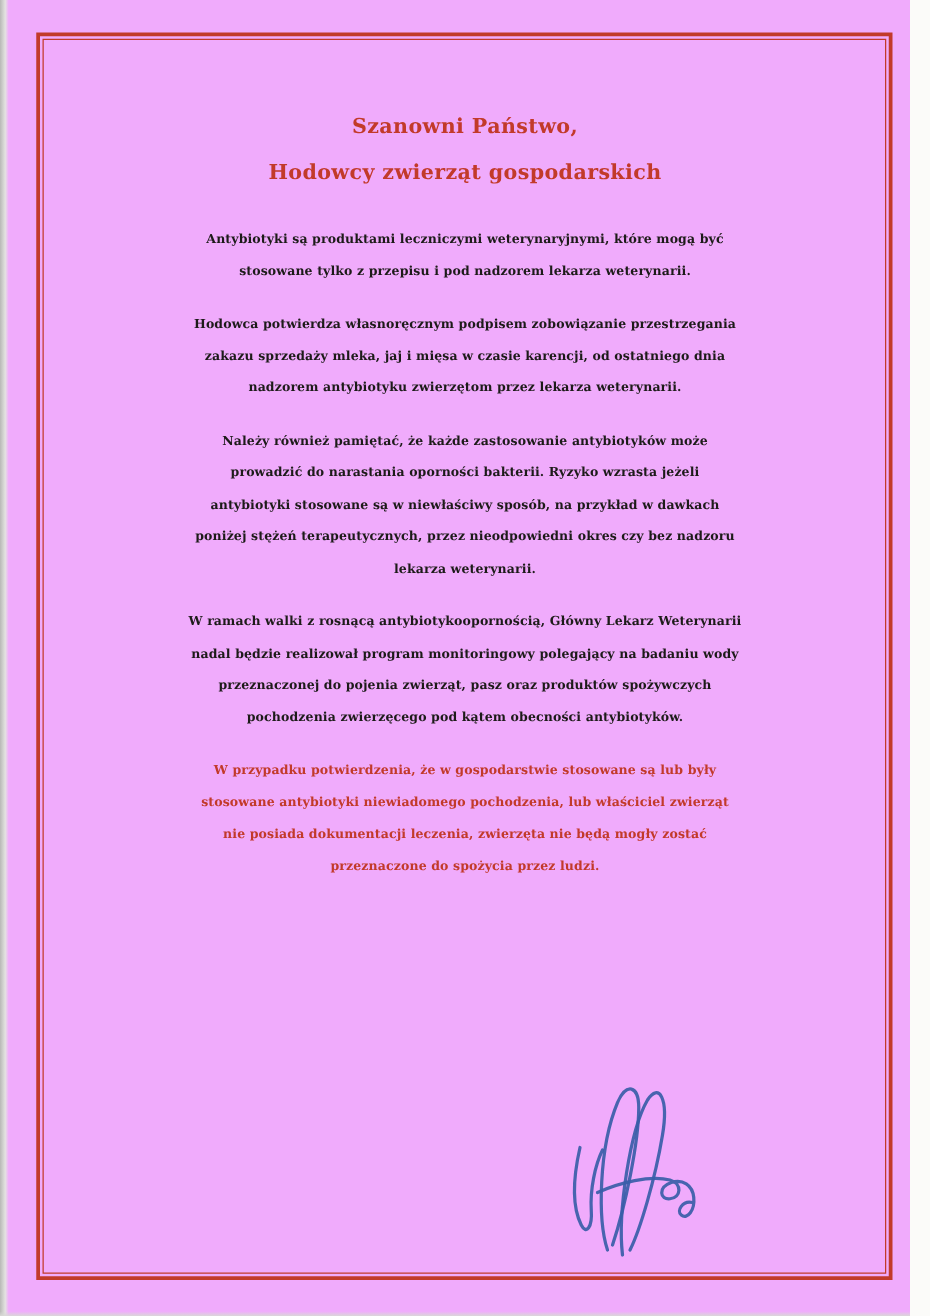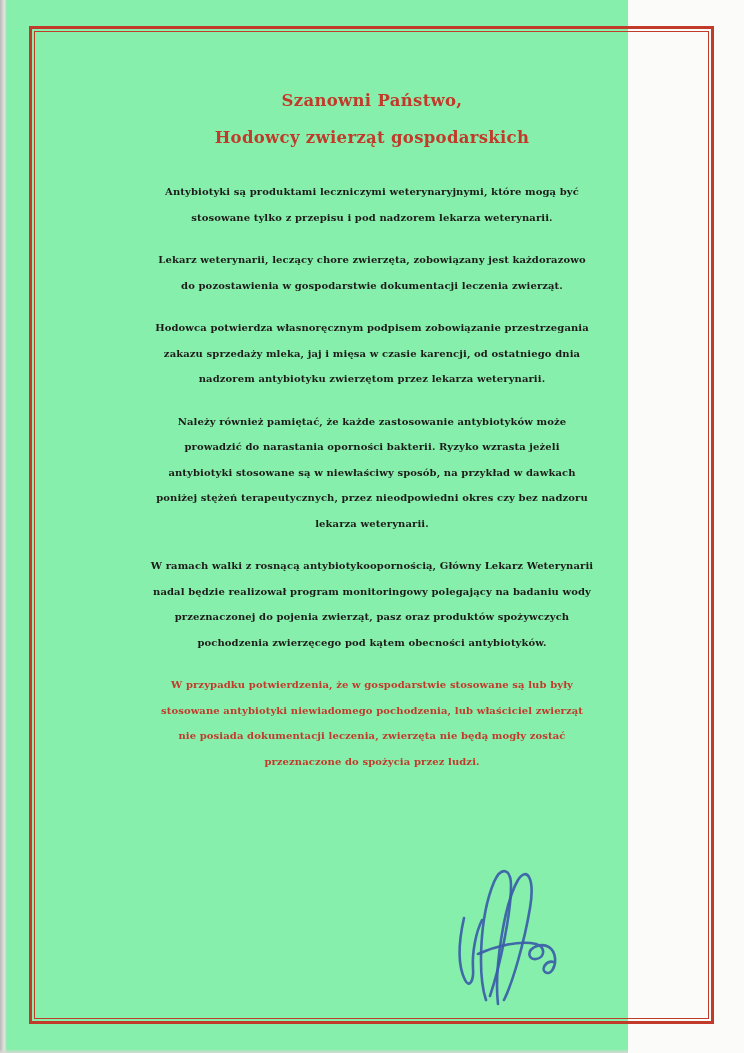--- a/index.html
+++ b/index.html
@@ -7,23 +7,23 @@
   html, body {
     width: 744px;
     height: 1053px;
     background: #fbfbf9;
     overflow: hidden;
     font-family: "DejaVu Serif", "Liberation Serif", serif;
   }
 
   .scan-sheet {
     position: relative;
-    width: 628px;
+    width: 728px;
     height: 1053px;
-    background: #86efac;
+    background: #f0abfc;
   }
 
   
   .scan-edge-left {
     position: absolute;
     left: 0; top: 0; bottom: 0;
     width: 7px;
     background: linear-gradient(to right, #b8b8b6, #e3e3e0 60%, rgba(250,250,248,0));
   }
   .scan-edge-bottom {
@@ -103,22 +103,20 @@
   </div>
 
   <div class="letter-content">
 
     <div class="salutation">Szanowni Państwo,</div>
     <div class="salutation">Hodowcy zwierząt gospodarskich</div>
 
     <p class="para first">Antybiotyki są produktami leczniczymi weterynaryjnymi, które mogą być
 stosowane tylko z przepisu i pod nadzorem lekarza weterynarii.</p>
 
-    <p class="para">Lekarz weterynarii, leczący chore zwierzęta, zobowiązany jest każdorazowo
-do pozostawienia w gospodarstwie dokumentacji leczenia zwierząt.</p>
 
     <p class="para">Hodowca potwierdza własnoręcznym podpisem zobowiązanie przestrzegania
 zakazu sprzedaży mleka, jaj i mięsa w czasie karencji, od ostatniego dnia
 nadzorem antybiotyku zwierzętom przez lekarza weterynarii.</p>
 
 
     <p class="para">Należy również pamiętać, że każde zastosowanie antybiotyków może
 prowadzić do narastania oporności bakterii. Ryzyko wzrasta jeżeli
 antybiotyki stosowane są w niewłaściwy sposób, na przykład w dawkach
 poniżej stężeń terapeutycznych, przez nieodpowiedni okres czy bez nadzoru

